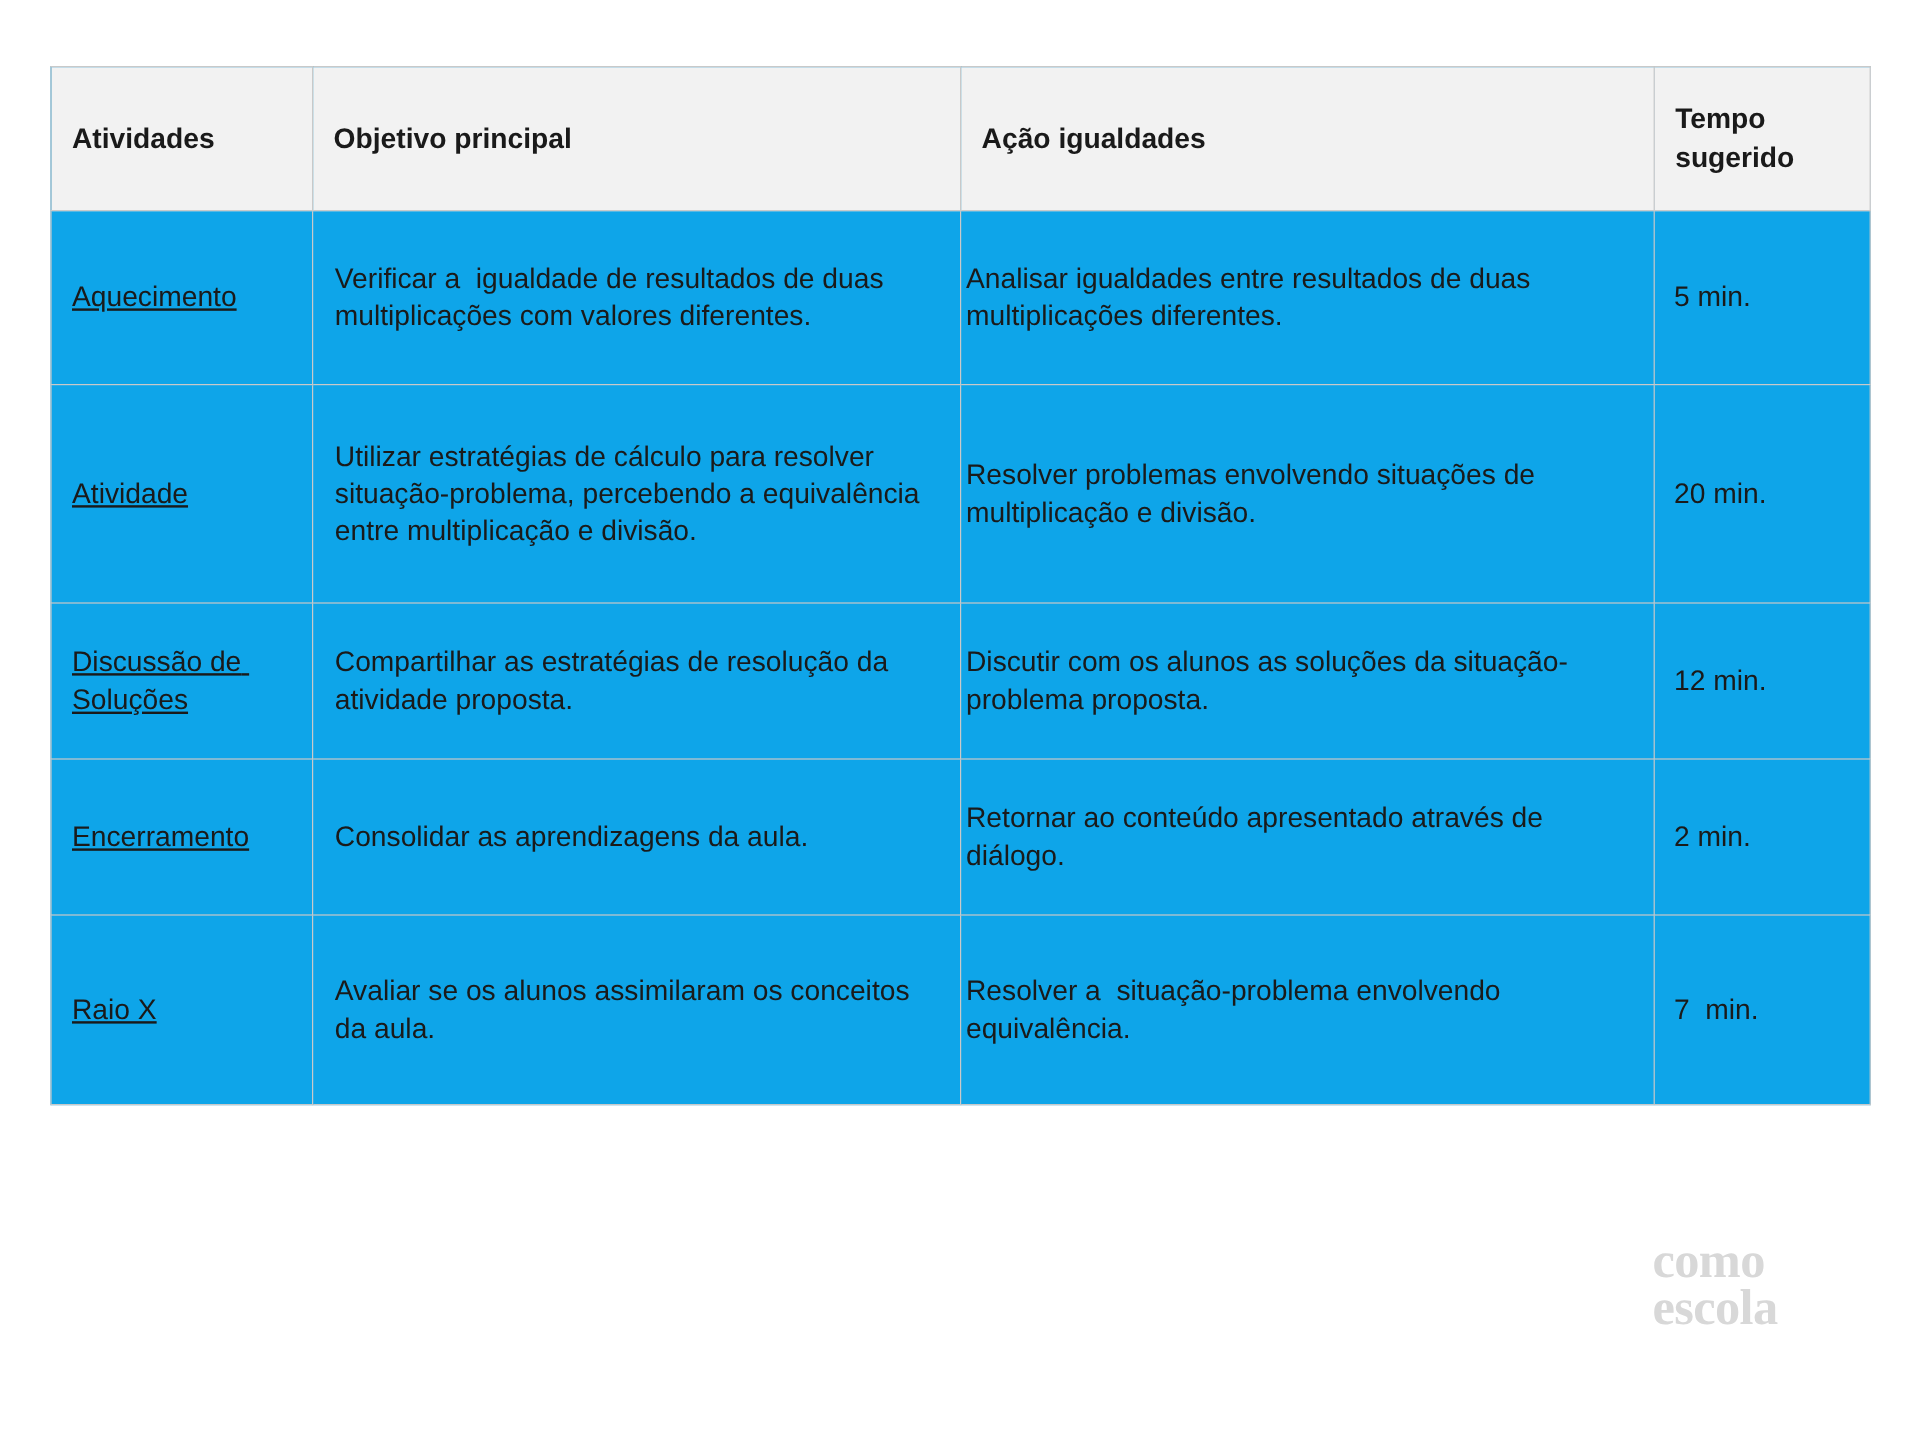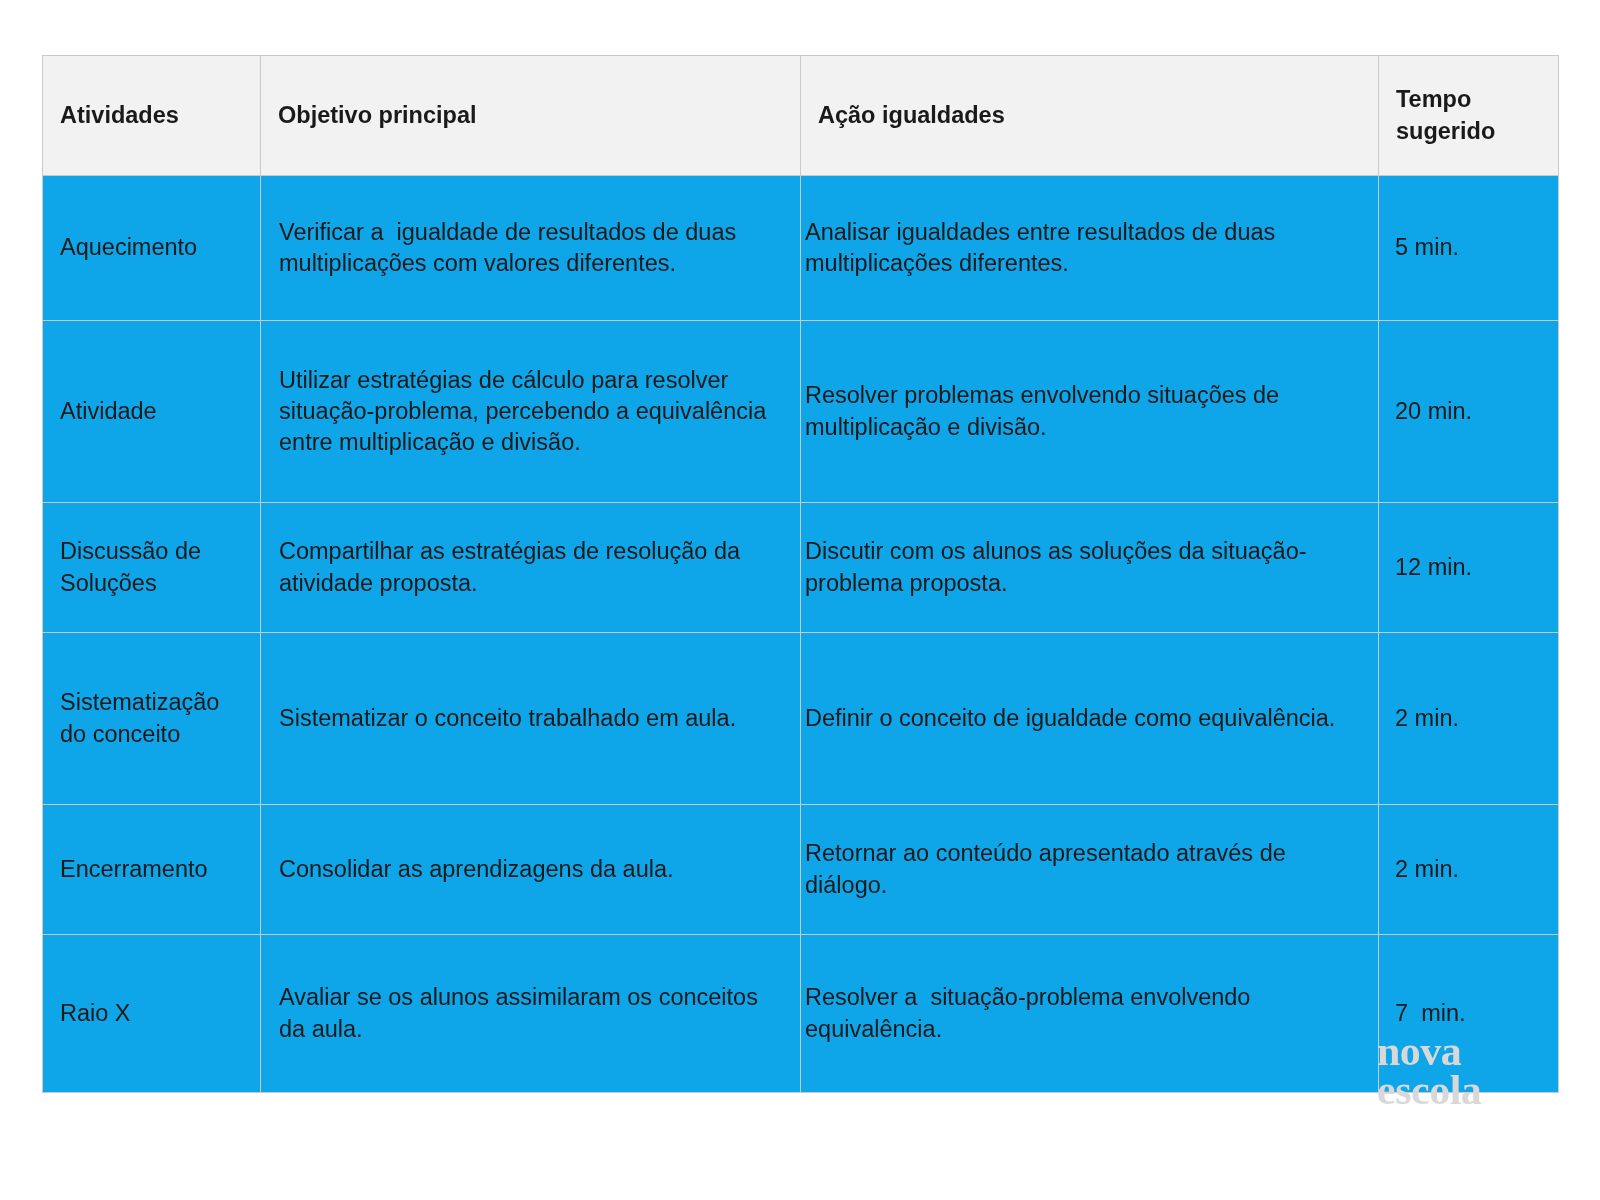--- a/index.html
+++ b/index.html
@@ -50,21 +50,21 @@
   }
 
   #lesson-plan-table tbody td {
     font-size: 23.5px;
     line-height: 1.33;
     padding: 14px 18px 14px 17px;
     box-sizing: border-box;
     font-weight: normal;
   }
 
-  #lesson-plan-table tbody td.cell-activity { padding-left: 17px; }
+  #lesson-plan-table tbody td.cell-activity { padding-left: 17px; text-decoration: underline; }
   #lesson-plan-table tbody td.cell-objective { padding-left: 18px; }
   #lesson-plan-table tbody td.cell-action { padding-left: 4px; }
   #lesson-plan-table tbody td.cell-time { padding-left: 16px; }
 
   
   #lesson-plan-table tbody tr.r0 td { height: 145px; }
   #lesson-plan-table tbody tr.r1 td { height: 182px; }
   #lesson-plan-table tbody tr.r2 td { height: 130px; }
   #lesson-plan-table tbody tr.r3 td { height: 172px; }
   #lesson-plan-table tbody tr.r4 td { height: 130px; }
@@ -118,37 +118,31 @@
       <td class="cell-objective"><span class="cell-text">Utilizar estratégias de cálculo para resolver situação-problema, percebendo a equivalência entre multiplicação e divisão.</span></td>
       <td class="cell-action"><span class="cell-text">Resolver problemas envolvendo situações de multiplicação e divisão.</span></td>
       <td class="cell-time"><span class="cell-text">20 min.</span></td>
     </tr>
     <tr class="r2">
       <td class="cell-activity"><span class="cell-text">Discussão de Soluções</span></td>
       <td class="cell-objective"><span class="cell-text">Compartilhar as estratégias de resolução da atividade proposta.</span></td>
       <td class="cell-action"><span class="cell-text">Discutir com os alunos as soluções da situação-problema proposta.</span></td>
       <td class="cell-time"><span class="cell-text">12 min.</span></td>
     </tr>
-    <tr class="r3">
-      <td class="cell-activity"><span class="cell-text">Sistematização do conceito</span></td>
-      <td class="cell-objective"><span class="cell-text">Sistematizar o conceito trabalhado em aula.</span></td>
-      <td class="cell-action"><span class="cell-text">Definir o conceito de igualdade como equivalência.</span></td>
-      <td class="cell-time"><span class="cell-text">2 min.</span></td>
-    </tr>
     <tr class="r4">
       <td class="cell-activity"><span class="cell-text">Encerramento</span></td>
       <td class="cell-objective"><span class="cell-text">Consolidar as aprendizagens da aula.</span></td>
       <td class="cell-action"><span class="cell-text">Retornar ao conteúdo apresentado através de diálogo.</span></td>
       <td class="cell-time"><span class="cell-text">2 min.</span></td>
     </tr>
     <tr class="r5">
       <td class="cell-activity"><span class="cell-text">Raio X</span></td>
       <td class="cell-objective"><span class="cell-text">Avaliar se os alunos assimilaram os conceitos da aula.</span></td>
       <td class="cell-action"><span class="cell-text">Resolver a  situação-problema envolvendo equivalência.</span></td>
       <td class="cell-time"><span class="cell-text">7  min.</span></td>
     </tr>
   </tbody>
 </table>
 
 <div id="watermark">
-  <span class="wm-line">nova</span>
+  <span class="wm-line">como</span>
   <span class="wm-line">escola</span>
 </div>
 
 </body></html>

